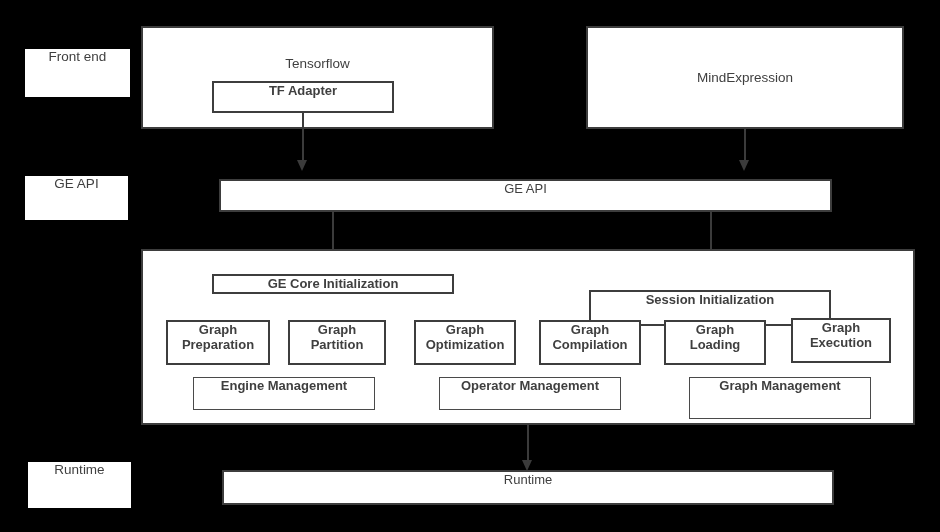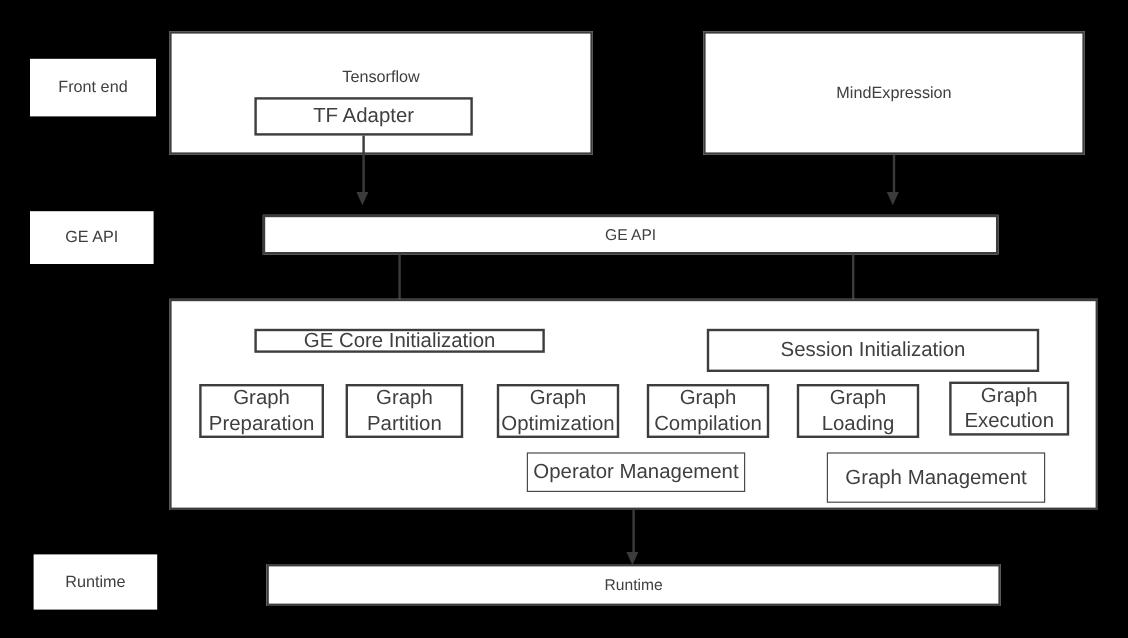--- a/index.html
+++ b/index.html
@@ -16,21 +16,20 @@
     overflow: hidden;
   }
 
   
   .box {
     position: absolute;
     box-sizing: border-box;
     background: #ffffff;
     color: #3a3a3a;
     display: flex;
-    align-items: center;
     justify-content: center;
     text-align: center;
     line-height: 1.18;
     white-space: pre-line;
   }
 
   
   .tier-label {
     border: none;
     font-size: 13.5px;
@@ -48,22 +47,23 @@
     font-size: 13.5px;
     color: #3f3f3f;
   }
   .panel.centered > .panel-title {
     margin-top: 0;
   }
 
   
   .node {
     border: 2px solid #3d3d3d;
-    font-size: 17px;
+    font-size: 13px;
     color: #3f3f3f;
+    font-weight: bold;
   }
   .node.thin {
     border: 1.5px solid #4a4a4a;
   }
 
   
   .bar {
     border: 2px solid #3d3d3d;
     font-size: 13px;
     color: #3f3f3f;
@@ -129,21 +129,21 @@
 
   <div class="conn" style="left:710px; top:212px; height:46px;"></div>
   <div class="arrow" style="left:705px; top:256px;"></div>
 
   <div class="box panel" style="left:141px; top:249px; width:774px; height:176px;"></div>
 
   <div class="box node" style="left:212px; top:274px; width:242px; height:20px;">
     <span>GE Core Initialization</span>
   </div>
 
-  <div class="box node" style="left:589px; top:274px; width:277px; height:36px;">
+  <div class="box node" style="left:589px; top:290px; width:242px; height:36px;">
     <span>Session Initialization</span>
   </div>
 
   <div class="box node" style="left:166px; top:320px; width:104px; height:45px;">
     <span>Graph
 Preparation</span>
   </div>
 
   <div class="box node" style="left:288px; top:320px; width:98px; height:45px;">
     <span>Graph
@@ -163,20 +163,23 @@
   <div class="box node" style="left:664px; top:320px; width:102px; height:45px;">
     <span>Graph
 Loading</span>
   </div>
 
   <div class="box node" style="left:791px; top:318px; width:100px; height:45px;">
     <span>Graph
 Execution</span>
   </div>
 
+  <div class="box node thin" style="left:193px; top:377px; width:182px; height:33px;">
+    <span>Engine Management</span>
+  </div>
 
   <div class="box node thin" style="left:439px; top:377px; width:182px; height:33px;">
     <span>Operator Management</span>
   </div>
 
   <div class="box node thin" style="left:689px; top:377px; width:182px; height:42px;">
     <span>Graph Management</span>
   </div>
 
   <div class="conn" style="left:527px; top:425px; height:39px;"></div>

